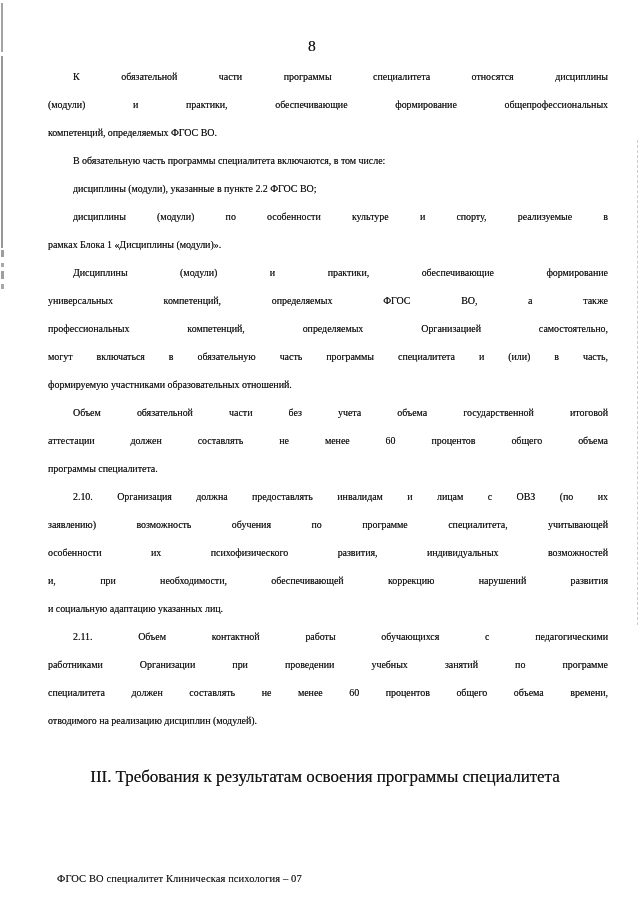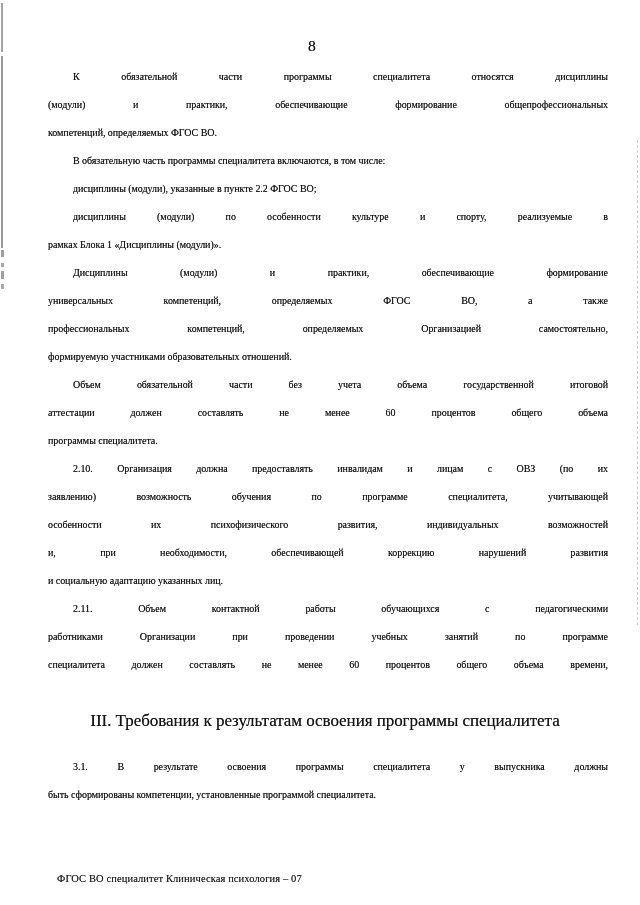--- a/index.html
+++ b/index.html
@@ -100,20 +100,21 @@
 
     <div class="para">
       <div class="ln f j">дисциплины (модули) по особенности культуре и спорту, реализуемые в</div>
       <div class="ln">рамках Блока 1 «Дисциплины (модули)».</div>
     </div>
 
     <div class="para">
       <div class="ln f j">Дисциплины (модули) и практики, обеспечивающие формирование</div>
       <div class="ln j">универсальных компетенций, определяемых ФГОС ВО, а также</div>
       <div class="ln j">профессиональных компетенций, определяемых Организацией самостоятельно,</div>
+      <div class="ln j">могут включаться в обязательную часть программы специалитета и (или) в часть,</div>
       <div class="ln">формируемую участниками образовательных отношений.</div>
     </div>
 
     <div class="para">
       <div class="ln f j">Объем обязательной части без учета объема государственной итоговой</div>
       <div class="ln j">аттестации должен составлять не менее 60 процентов общего объема</div>
       <div class="ln">программы специалитета.</div>
     </div>
 
     <div class="para">
@@ -121,26 +122,23 @@
       <div class="ln j">заявлению) возможность обучения по программе специалитета, учитывающей</div>
       <div class="ln j">особенности их психофизического развития, индивидуальных возможностей</div>
       <div class="ln j">и, при необходимости, обеспечивающей коррекцию нарушений развития</div>
       <div class="ln">и социальную адаптацию указанных лиц.</div>
     </div>
 
     <div class="para">
       <div class="ln f j">2.11. Объем контактной работы обучающихся с педагогическими</div>
       <div class="ln j">работниками Организации при проведении учебных занятий по программе</div>
       <div class="ln j">специалитета должен составлять не менее 60 процентов общего объема времени,</div>
+      <div class="ln">отводимого на реализацию дисциплин (модулей).</div>
     </div>
 
     <div class="heading">III. Требования к результатам освоения программы специалитета</div>
 
-    <div class="para after-heading">
-      <div class="ln f j">3.1. В результате освоения программы специалитета у выпускника должны</div>
-      <div class="ln">быть сформированы компетенции, установленные программой специалитета.</div>
-    </div>
 
   </div>
 
   <div class="footer">ФГОС ВО специалитет Клиническая психология – 07</div>
 
 </div>
 
 </body></html>

